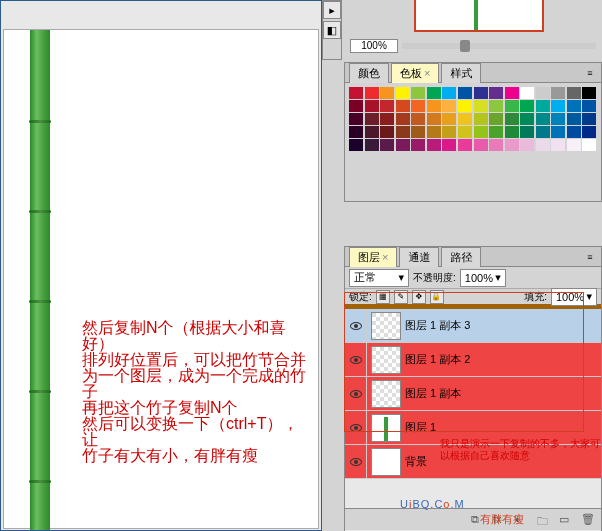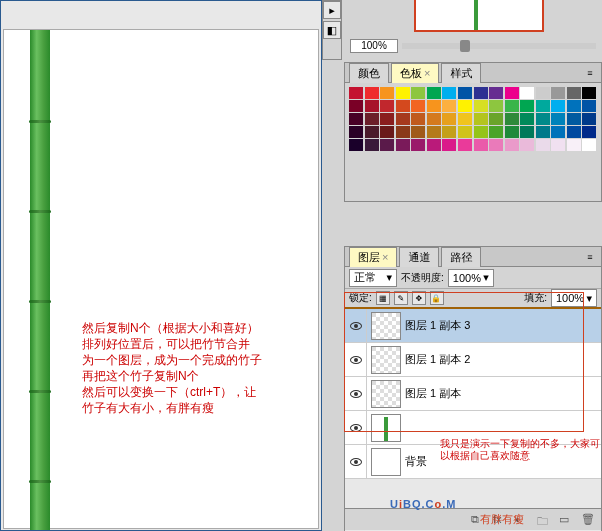--- a/index.html
+++ b/index.html
@@ -10,60 +10,60 @@
 .title-txt{flex:1;font-size:12px}
 .win-btns{display:flex;gap:0}
 .win-btn{width:30px;height:18px;background:linear-gradient(#6aa8e8,#4080c8);border:1px solid #2a5a8f;display:flex;align-items:center;justify-content:center;color:#fff;font-size:10px}
 .win-btn.close{background:linear-gradient(#e86a5a,#c84030)}
 .canvas-area{position:absolute;left:2px;top:28px;width:316px;height:500px;background:#fff;border:1px solid #aaa}
 .bamboo{position:absolute;left:26px;top:0;width:20px;height:500px;background:linear-gradient(90deg,#2a8a2a,#6ac060,#4aa040,#2a8a2a)}
 .bamboo::before,.bamboo::after{content:"";position:absolute;left:-1px;width:22px;height:3px;background:linear-gradient(90deg,#1a6a1a,#4a9040,#1a6a1a);border-radius:2px}
 .bamboo::before{top:90px}.bamboo::after{top:180px}
 .node3,.node4,.node5{position:absolute;left:-1px;width:22px;height:3px;background:linear-gradient(90deg,#1a6a1a,#4a9040,#1a6a1a);border-radius:2px}
 .node3{top:270px}.node4{top:360px}.node5{top:450px}
-.red-text{position:absolute;left:78px;top:290px;color:#c00;font-size:12px;line-height:16px;width:230px}
+.red-text{position:absolute;left:78px;top:290px;color:#c00;font-size:16px;line-height:16px;width:230px}
 .side-strip{position:absolute;left:322px;top:0;width:20px;height:60px;background:#d4d4d4;border:1px solid #888}
 .side-btn{width:18px;height:18px;border:1px solid #888;background:#e8e8e8;display:flex;align-items:center;justify-content:center;margin-bottom:2px}
 .nav-top{position:absolute;left:344px;top:0;width:258px;height:55px;background:#d4d4d4}
 .nav-thumb{position:absolute;left:70px;top:-8px;width:130px;height:40px;border:2px solid #d04020;background:#fff}
 .nav-thumb-bam{position:absolute;left:58px;top:2px;width:4px;height:34px;background:#3a9a3a}
 .zoom-row{position:absolute;left:0;top:38px;width:258px;height:16px;display:flex;align-items:center;gap:4px;padding:0 6px}
 .zoom-box{width:48px;height:14px;border:1px solid #888;background:#fff;text-align:center;font-size:10px}
 .slider{flex:1;height:6px;background:#ccc;position:relative}
 .slider-thumb{position:absolute;left:30%;top:-3px;width:10px;height:12px;background:#888;border-radius:2px}
 .panel{position:absolute;left:344px;background:#d4d4d4;border:1px solid #888}
 .panel-tabs{height:20px;background:#c8c8c8;display:flex;align-items:center;padding:0 4px;gap:2px;border-bottom:1px solid #888}
 .tab{padding:2px 8px;background:#d8d8d8;border:1px solid #888;border-bottom:none;font-size:11px}
 .tab.active{background:#fef9c3}
 .tab-x{margin-left:2px;color:#888}
 .color-panel{top:62px;width:258px;height:140px}
 .swatches{padding:4px;display:grid;grid-template-columns:repeat(16,1fr);gap:1px;background:#d4d4d4}
 .sw{width:14px;height:12px}
 .layers-panel{top:246px;width:258px;height:285px}
 .layer-ctrl{height:22px;display:flex;align-items:center;padding:2px 4px;gap:4px;background:#d4d4d4;border-bottom:1px solid #aaa}
 .dd{height:18px;border:1px solid #888;background:#fff;display:flex;align-items:center;justify-content:space-between;padding:0 4px;font-size:10px}
-.dd.blend{width:48px}
+.dd.blend{width:60px}
 .dd.pct{width:46px}
 .lbl{font-size:10px}
-.lock-row{height:20px;display:flex;align-items:center;padding:2px 4px;gap:4px;background:#d4d4d4;border-bottom:2px solid #a16207}
+.lock-row{height:20px;display:flex;align-items:center;padding:2px 4px;gap:4px;background:#d4d4d4;border-bottom:5px solid #a16207}
 .lock-ico{width:14px;height:14px;border:1px solid #888;background:#e8e8e8;display:flex;align-items:center;justify-content:center;font-size:8px}
 .layer-list{background:#e8e8e8;height:232px;overflow:hidden}
-.layer-row{height:34px;display:flex;align-items:center;border-bottom:1px solid #ccc;background:#ffffff}
+.layer-row{height:34px;display:flex;align-items:center;border-bottom:1px solid #ccc;background:#ef4444}
 .layer-row.sel{background:#b8d0e8}
 .eye{width:22px;height:34px;border-right:1px solid #ccc;display:flex;align-items:center;justify-content:center}
 .eye-ico{width:12px;height:8px;border:1px solid #333;border-radius:50%;position:relative}
 .eye-ico::after{content:"";position:absolute;left:3px;top:1px;width:4px;height:4px;background:#333;border-radius:50%}
 .lthumb{width:30px;height:28px;margin:0 4px;border:1px solid #888;background:repeating-conic-gradient(#fff 0 25%,#ddd 0 50%) 0 0/8px 8px}
 .lthumb.bam{background:#fff;position:relative}
 .lthumb.bam::after{content:"";position:absolute;left:12px;top:2px;width:4px;height:24px;background:#3a9a3a}
 .lthumb.bg{background:#fff}
 .lname{flex:1;font-size:11px}
 .red-box{position:absolute;left:344px;top:292px;width:240px;height:140px;border:1px solid #d04020;pointer-events:none}
 .red-note2{position:absolute;left:440px;top:438px;color:#c00;font-size:10px;line-height:12px;width:160px}
-.watermark{position:absolute;left:390px;top:490px;font-size:20px;font-weight:bold;color:#3a6ab8;letter-spacing:1px}
+.watermark{position:absolute;left:400px;top:490px;font-size:20px;font-weight:normal;color:#3a6ab8;letter-spacing:1px}
 .watermark .o{color:#d04020}
 .wm-sub{position:absolute;left:480px;top:512px;font-size:11px;color:#d04020}
 .panel-menu{margin-left:auto;display:flex;gap:2px}
 .pm-btn{width:14px;height:14px;font-size:9px;display:flex;align-items:center;justify-content:center}
 .layer-foot{position:absolute;bottom:0;left:0;right:0;height:22px;background:#d4d4d4;border-top:1px solid #888;display:flex;align-items:center;justify-content:flex-end;gap:8px;padding:0 6px}
 .foot-ico{width:14px;height:14px;opacity:.6}
 </style>
 </head>
 <body>
 
@@ -245,20 +245,21 @@
           <div class="eye-ico"></div>
         </div>
         <div class="lthumb "></div>
         <div class="lname">图层 1 副本</div>
       </div>
       <div class="layer-row">
         <div class="eye">
           <div class="eye-ico"></div>
         </div>
         <div class="lthumb bam"></div>
+        <div class="lname">图层 1</div>
       </div>
       <div class="layer-row">
         <div class="eye">
           <div class="eye-ico"></div>
         </div>
         <div class="lthumb bg"></div>
         <div class="lname">背景</div>
       </div>
     </div>
   <div class="layer-foot">

